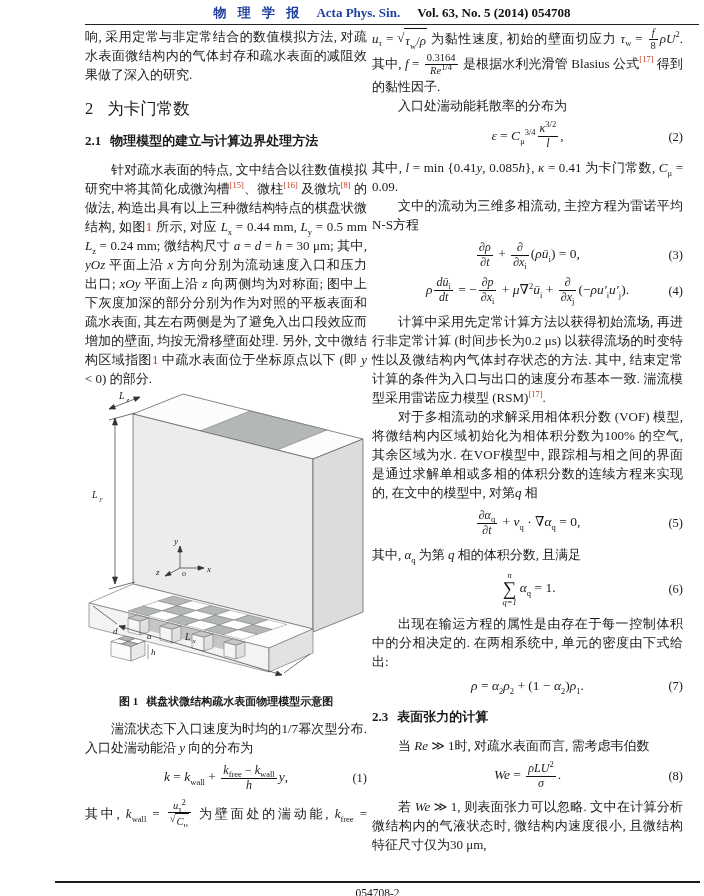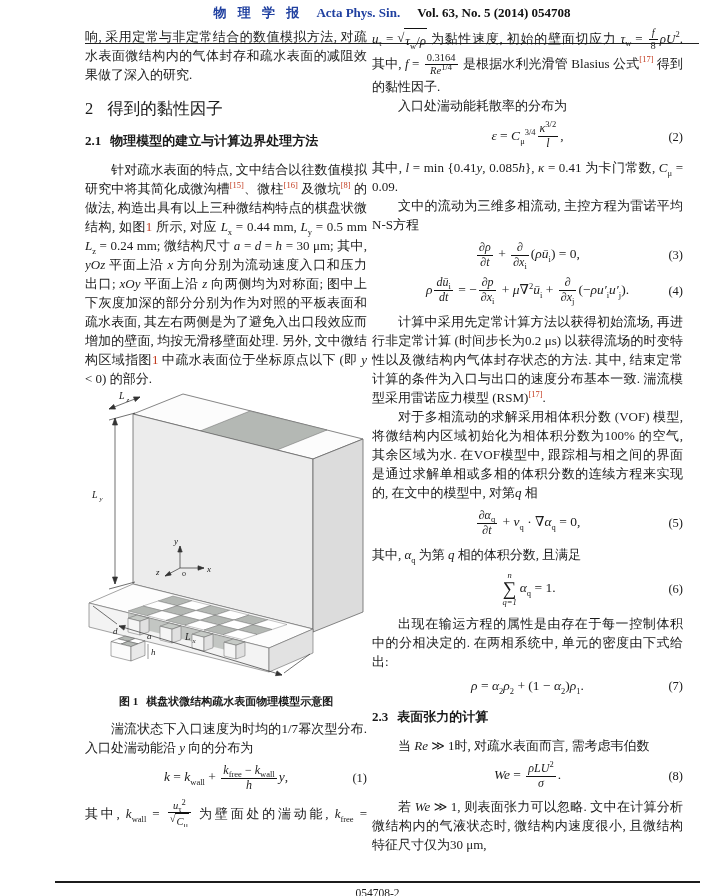--- a/index.html
+++ b/index.html
@@ -1,19 +1,19 @@
 <!DOCTYPE html>
 <html><head>
 <meta charset="utf-8">
 <style>
   html,body{margin:0;padding:0}
   body{width:704px;height:896px;background:#fff;position:relative;overflow:hidden;
        font-family:"Liberation Serif","DejaVu Serif",serif;color:#1a1a1a}
   .pagehead{position:absolute;left:85px;top:4px;width:614px;text-align:center;
-            font-size:13px;font-weight:bold;border-bottom:1.6px solid #222;padding-bottom:21px}
+            font-size:13px;font-weight:bold;border-bottom:1.6px solid #222;padding-bottom:2px}
   .jcn{color:#2040a0;letter-spacing:4px;margin-right:10px}
   .jen{color:#2040a0;margin-right:14px}
   .vol{color:#111}
   .col{position:absolute;top:27px;font-size:13px;line-height:19px;text-align:justify}
   .colL{left:85px;width:282px;height:800px;overflow:hidden}
   .colR{left:372px;width:311px;height:856px;overflow:hidden}
   p{margin:0}
   .ind{text-indent:2em}
   .mt4{margin-top:0}
   .h2{font-size:16.5px;font-weight:500;margin:15px 0 13px;text-align:left}
@@ -53,21 +53,21 @@
 <div class="pagehead">
   <span class="jcn">物 理 学 报</span>
   <span class="jen">Acta Phys. Sin.</span>
   <span class="vol">Vol. 63, No. 5 (2014)  054708</span>
 </div>
 
 <div class="col colL">
   <p><span>响, 采用定常与非定常结合的数值模拟方法, 对疏水表面微结构内的气体封存和疏水表面的减阻效果做了深入的研究.</span></p>
 
   <div class="h2">
-    <span class="hno">2</span><span>得到的黏性因子</span>
+    <span class="hno">2</span><span>为卡门常数</span>
   </div>
 
   <div class="h3">
     <span class="hno">2.1</span><span>物理模型的建立与计算边界处理方法</span>
   </div>
 
   <p class="ind"><span>针对疏水表面的特点, 文中结合以往数值模拟研究中将其简化成微沟槽</span><sup class="cite">[15]</sup><span>、微柱</span><sup class="cite">[16]</sup><span> 及微坑</span><sup class="cite">[8]</sup><span> 的做法, 构造出具有以上三种微结构特点的棋盘状微结构, 如图</span><span class="red">1</span><span> 所示, 对应 </span><span class="mi">L</span><sub class="sub">x</sub><span> = 0.44 mm, </span><span class="mi">L</span><sub class="sub">y</sub><span> = 0.5 mm </span><span class="mi">L</span><sub class="sub">z</sub><span> = 0.24 mm; 微结构尺寸 </span><span class="mi">a</span><span> = </span><span class="mi">d</span><span> = </span><span class="mi">h</span><span> = 30 μm; 其中, </span><span class="mi">yOz</span><span> 平面上沿 </span><span class="mi">x</span><span> 方向分别为流动速度入口和压力出口; </span><span class="mi">xOy</span><span> 平面上沿 </span><span class="mi">z</span><span> 向两侧均为对称面; 图中上下灰度加深的部分分别为作为对照的平板表面和疏水表面, 其左右两侧是为了避免入出口段效应而增加的壁面, 均按无滑移壁面处理. 另外, 文中微结构区域指图</span><span class="red">1</span><span> 中疏水表面位于坐标原点以下 (即 </span><span class="mi">y</span><span> &lt; 0) 的部分.</span></p>
 
   <div class="figwrap">
     <svg width="282" height="290" viewBox="0 0 282 290">

